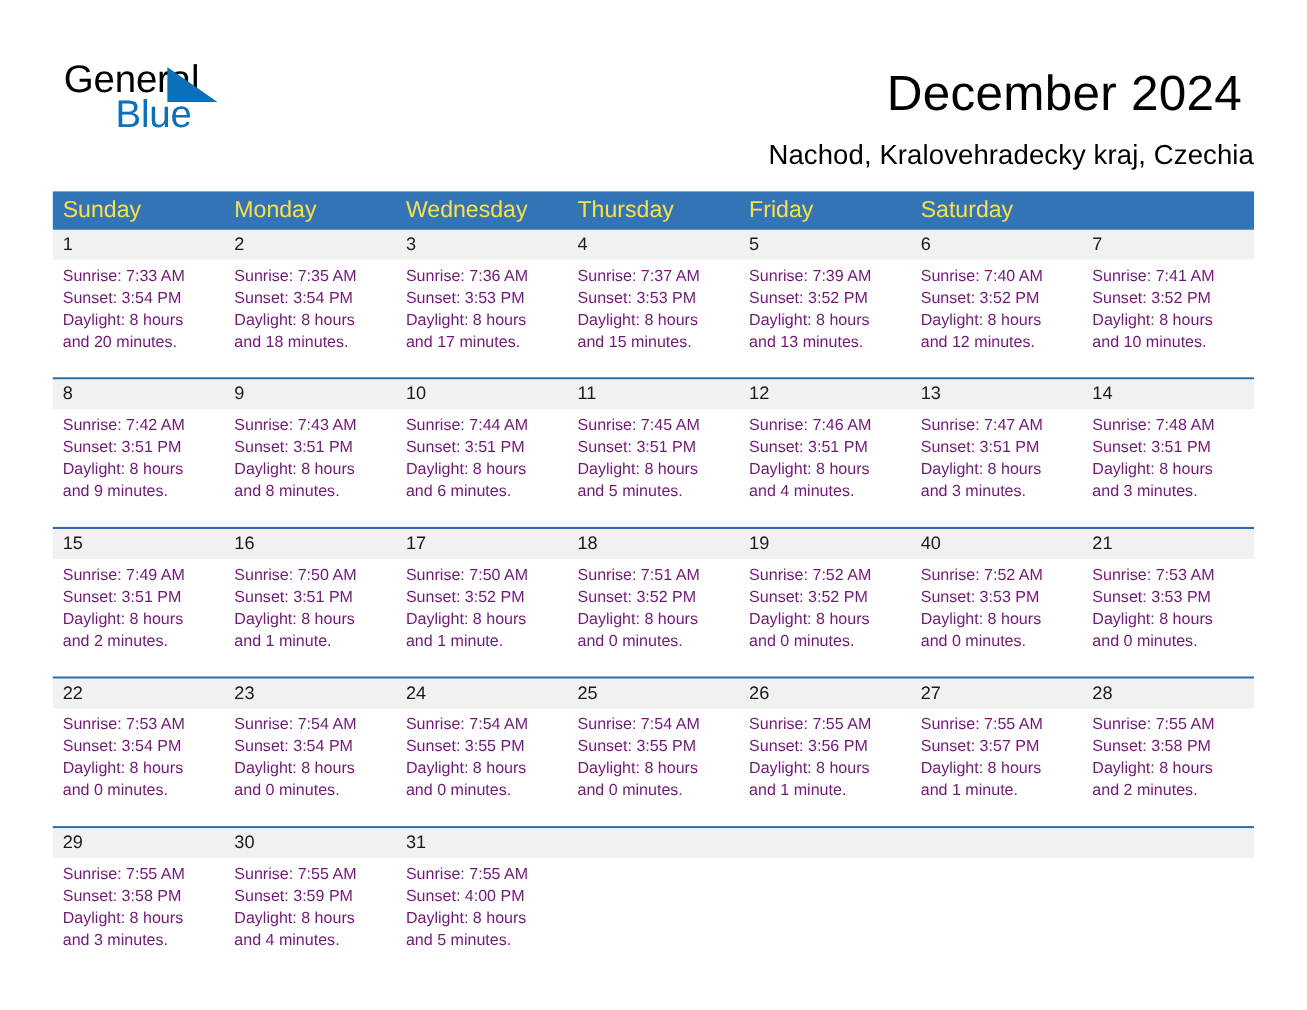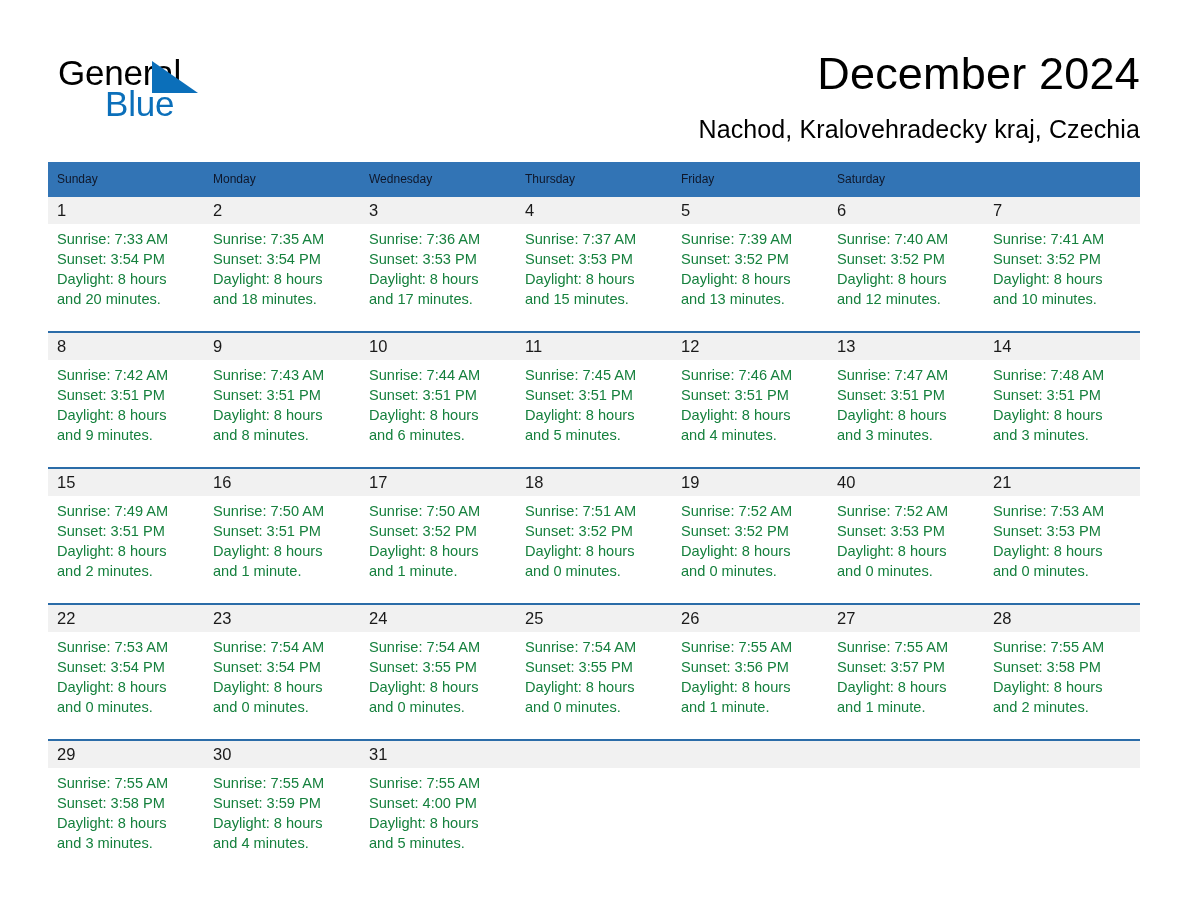--- a/index.html
+++ b/index.html
@@ -63,21 +63,21 @@
 
   .titleblock {
     text-align: right;
     flex: 1 1 auto;
     padding-top: 2px;
   }
   .cal-title {
     font-size: 45px;
     line-height: 56px;
     font-weight: normal;
-    margin: 0;
+    margin: 11px;
     letter-spacing: 0.2px;
   }
   .cal-subtitle {
     font-size: 25px;
     line-height: 34px;
     font-weight: normal;
     margin: 10px 0 0 0;
     letter-spacing: 0.1px;
   }
 
@@ -85,22 +85,22 @@
   .calendar {
     margin-top: 16px;
     width: 1092px;
   }
   .dow-row {
     display: grid;
     grid-template-columns: repeat(7, 1fr);
     background: #3274b5;
   }
   .dow {
-    color: #0f172a;
-    font-size: 12px;
+    color: #fde047;
+    font-size: 21px;
     line-height: 20px;
     padding: 7px 0 8px 9px;
   }
 
   .week {
     display: grid;
     grid-template-columns: repeat(7, 1fr);
     border-top: 2px solid #2b6ca8;
     background: #ffffff;
     position: relative;
@@ -133,21 +133,21 @@
     line-height: 27px;
     color: #1a1a1a;
     height: 27px;
   }
   .cell-lines {
     position: relative;
     z-index: 1;
     padding-top: 5px;
     font-size: 14.6px;
     line-height: 20px;
-    color: #15803d;
+    color: #701a75;
   }
   .cell-lines div {
     white-space: nowrap;
   }
   .cell.empty .daynum,
   .cell.empty .cell-lines { visibility: hidden; }
 </style>
 </head>
 <body>
 

